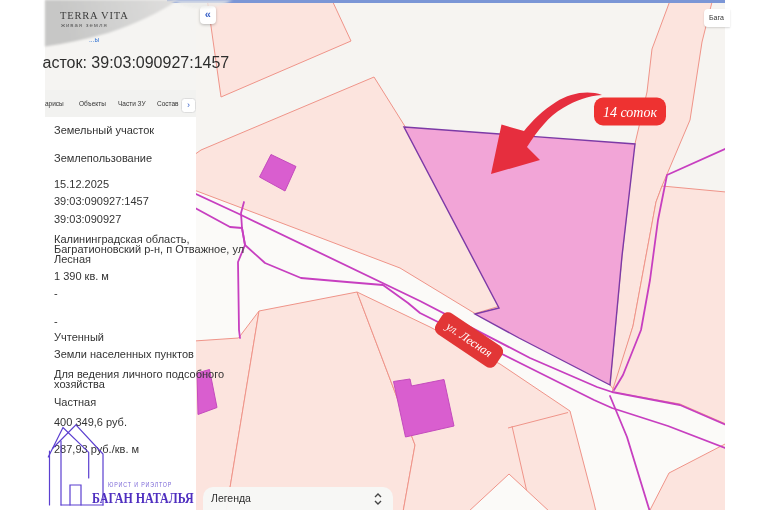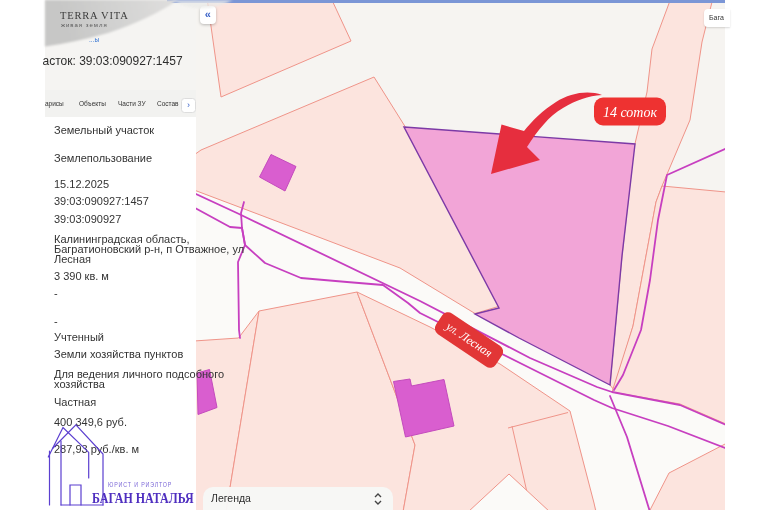--- a/index.html
+++ b/index.html
@@ -91,34 +91,34 @@
 </div>
 
 <div class="abs" style="left:45px;top:90px;width:151px;height:27px;background:#f2f2f0;"></div>
 <div class="tab" style="left:45px;">арисы</div>
 <div class="tab" style="left:79px;">Объекты</div>
 <div class="tab" style="left:118px;">Части ЗУ</div>
 <div class="tab" style="left:157px;">Состав</div>
 <div class="abs" style="left:181px;top:97.5px;width:15px;height:15.5px;background:#fff;border:1px solid #ddd;
      box-sizing:border-box;border-radius:3.5px;color:#3a63c8;font-size:9px;text-align:center;line-height:13px;">›</div>
 
-<div class="abs" style="left:42.5px;top:53.5px;font-size:12px;color:#2d2d2d;white-space:nowrap;">асток: 39:03:090927:1457</div>
+<div class="abs" style="left:42.5px;top:53.5px;font-size:16px;color:#2d2d2d;white-space:nowrap;">асток: 39:03:090927:1457</div>
 <div class="abs" style="left:89px;top:35.5px;font-size:6.5px;color:#3575d2;">...ы</div>
 
 <div class="row" style="top:124.5px">Земельный участок</div>
 <div class="row" style="top:152.5px">Землепользование</div>
 <div class="row" style="top:178.5px">15.12.2025</div>
 <div class="row" style="top:195.5px">39:03:090927:1457</div>
 <div class="row" style="top:213.5px">39:03:090927</div>
 <div class="row" style="top:233.5px">Калининградская область,<br>Багратионовский р-н, п Отважное, ул<br>Лесная</div>
-<div class="row" style="top:271px">3 390 кв. м</div>
+<div class="row" style="top:271px">1 390 кв. м</div>
 <div class="row" style="top:288px">-</div>
 <div class="row" style="top:316px">-</div>
 <div class="row" style="top:331.5px">Учтенный</div>
-<div class="row" style="top:348.5px">Земли хозяйства пунктов</div>
+<div class="row" style="top:348.5px">Земли населенных пунктов</div>
 <div class="row" style="top:368.5px">Для ведения личного подсобного<br>хозяйства</div>
 <div class="row" style="top:397px">Частная</div>
 <div class="row" style="top:416.5px">400 349,6 руб.</div>
 <div class="row" style="top:443.5px">287,93 руб./кв. м</div>
 
 <svg class="abs" style="left:0;top:0" width="500" height="60" viewBox="0 0 500 60">
   <defs>
     <linearGradient id="wg" x1="235" y1="-5" x2="70" y2="42" gradientUnits="userSpaceOnUse">
       <stop offset="0" stop-color="#eeeeed"></stop>
       <stop offset="0.35" stop-color="#dfdedd"></stop>

